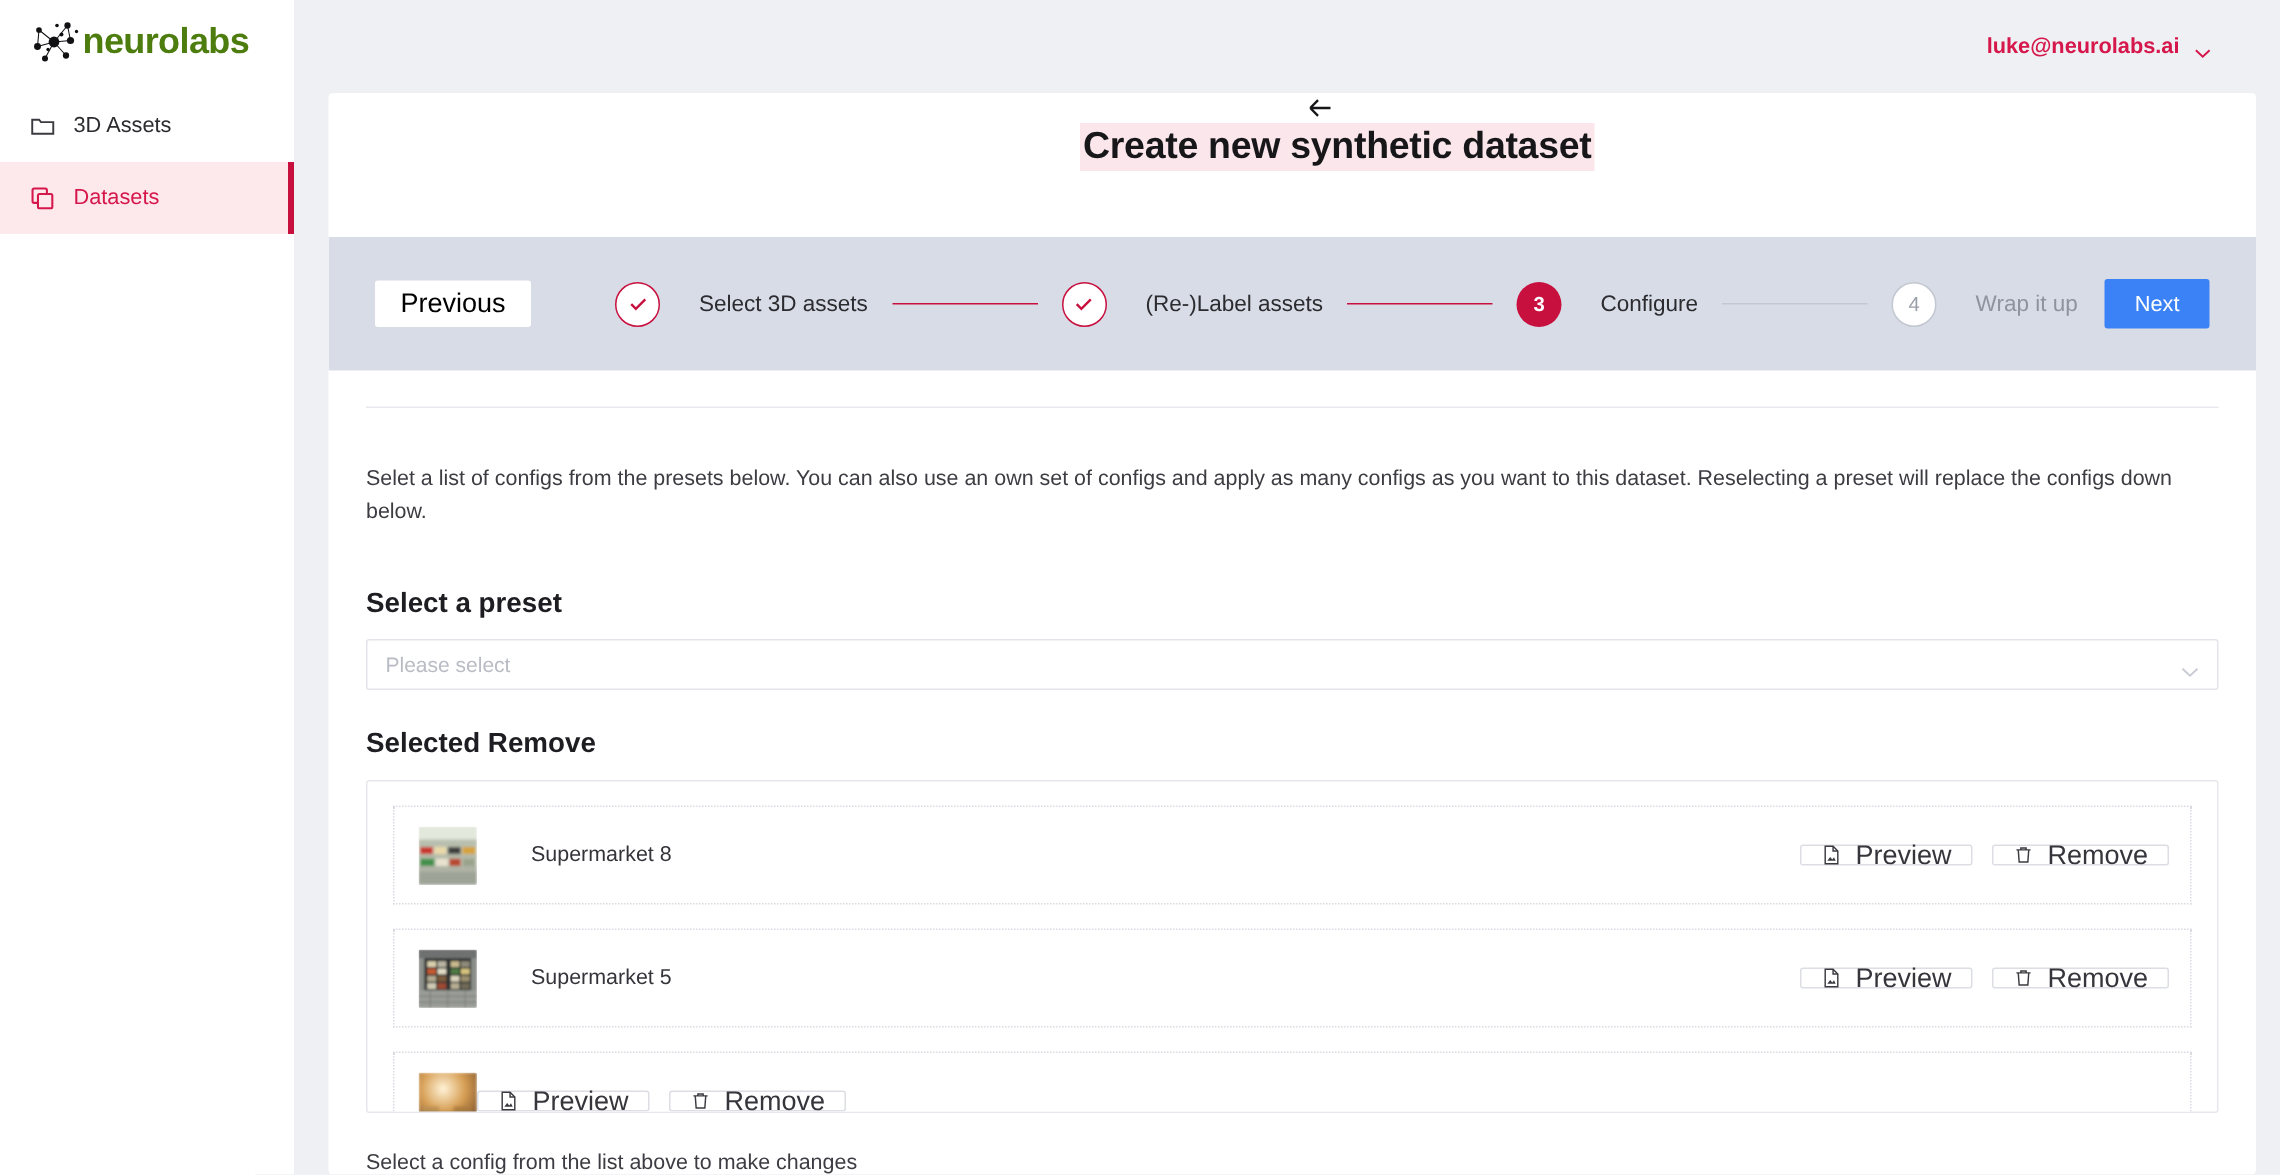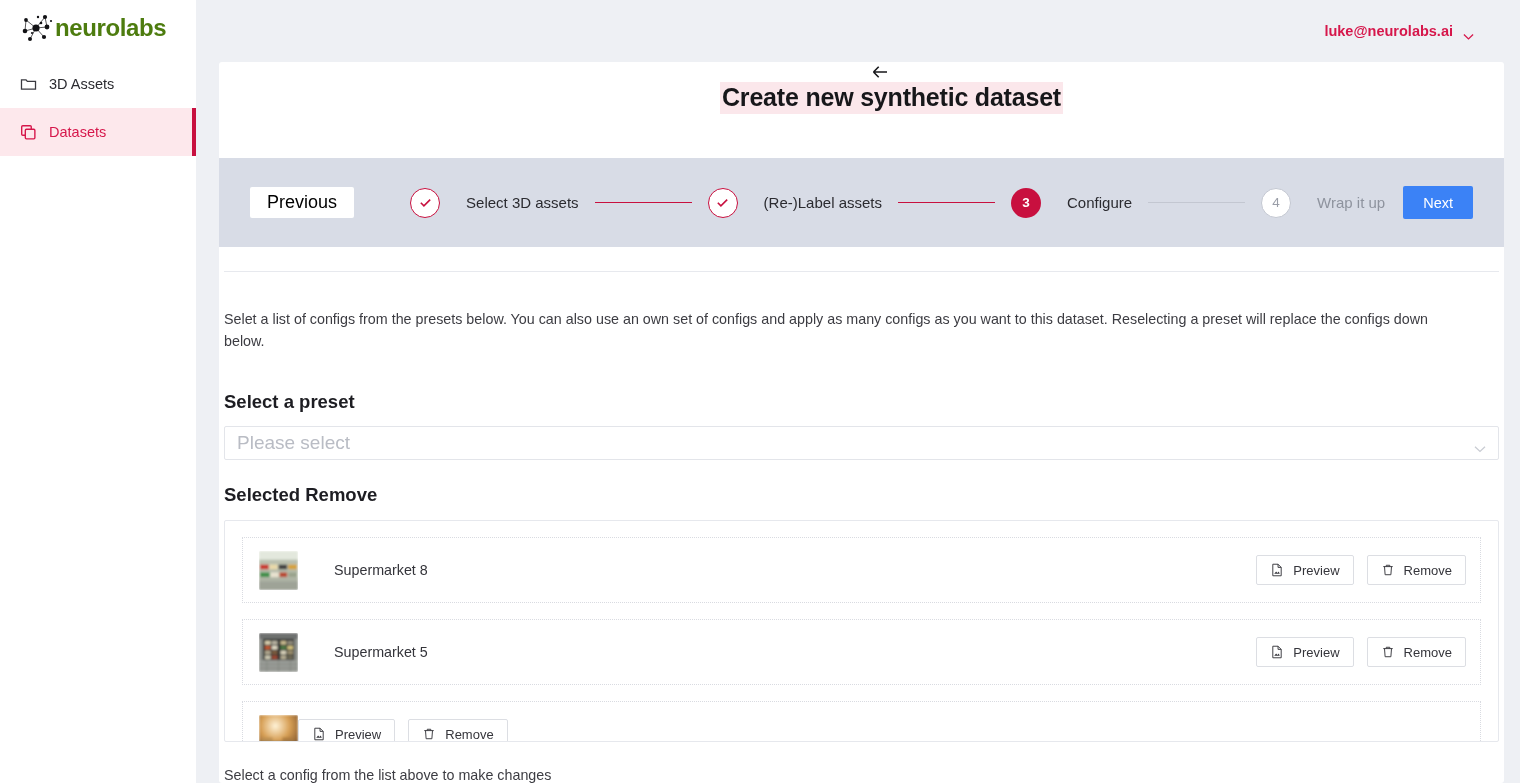--- a/index.html
+++ b/index.html
@@ -118,41 +118,41 @@
   .connector { height: 1.6px; flex: 1 1 auto; min-width: 40px; margin: 0 16px; }
   .connector.on { background: #c8103f; }
   .connector.off { background: #c3c7d1; }
   .btn-next {
     background: #3b82f6; border: none; border-radius: 2px;
     color: #fff; font-size: 14.5px; padding: 0 20px; height: 33px;
     cursor: pointer; flex: 0 0 auto; font-family: inherit;
   }
 
   
-  .card-body { padding: 0 5px; position: relative; }
+  .card-body { padding: 0 25px; position: relative; }
   .divider { height: 1px; background: #e7e9ee; margin: 24px 0 0 0; }
 
   .intro {
     margin-top: 36px;
     font-size: 14.3px; line-height: 22px; color: #3c3c42;
     max-width: 1230px;
   }
 
   .section-title {
     margin-top: 39px;
     font-size: 18.5px; font-weight: 700; color: #1d1d22;
   }
 
   .select-box {
     margin-top: 13px;
     height: 34px; border: 1px solid #e3e5ea; border-radius: 2px;
     display: flex; align-items: center; justify-content: space-between;
     padding: 0 12px; cursor: pointer; background: #fff;
   }
-  .select-placeholder { font-size: 19px; color: #b9bcc4; }
+  .select-placeholder { font-size: 14px; color: #b9bcc4; }
   .select-chev { width: 12px; height: 8px; color: #c9ccd3; display: block; }
 
   .section-title.tight { margin-top: 24px; }
 
   .config-list {
     margin-top: 14px;
     border: 1px solid #e6e8ed; border-radius: 2px;
     height: 222px;
     overflow: hidden;
     position: relative;
@@ -172,23 +172,23 @@
   }
   .thumb svg { display: block; width: 100%; height: 100%; }
   .cfg-name {
     margin-left: 36px;
     font-size: 14.3px; color: #34343a;
     flex: 1 1 auto;
   }
   .row-actions { display: flex; gap: 13px; flex: 0 0 auto; }
   .btn-ghost {
     border: 1px solid #dcdee3; background: #fff; border-radius: 2px;
-    height: 30px; padding: 0 13px;
+    height: 14px; padding: 0 13px;
     display: inline-flex; align-items: center; gap: 9px;
-    font-size: 13px; color: #35353b; cursor: pointer;
+    font-size: 18px; color: #35353b; cursor: pointer;
     font-family: inherit;
   }
   .btn-ghost svg { width: 14px; height: 14px; display: block; color: #3a3a40; }
 
   .hint {
     margin-top: 25px;
     font-size: 14.3px; color: #3c3c42;
   }
 </style>
 </head>

